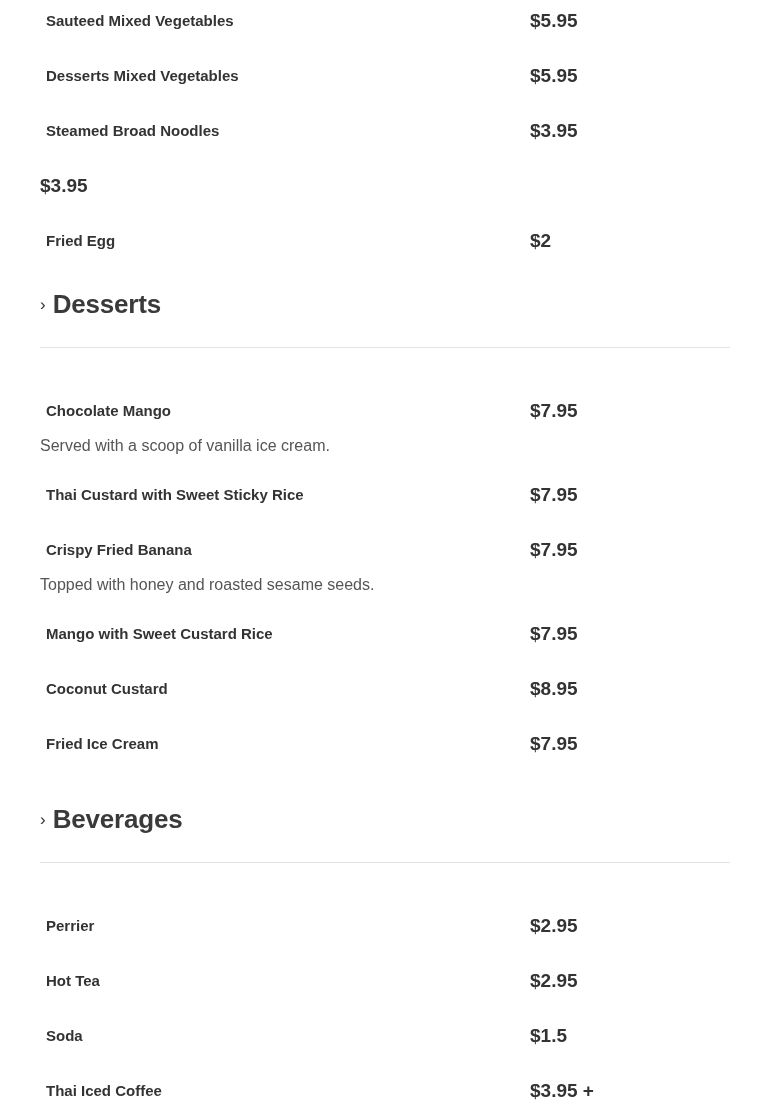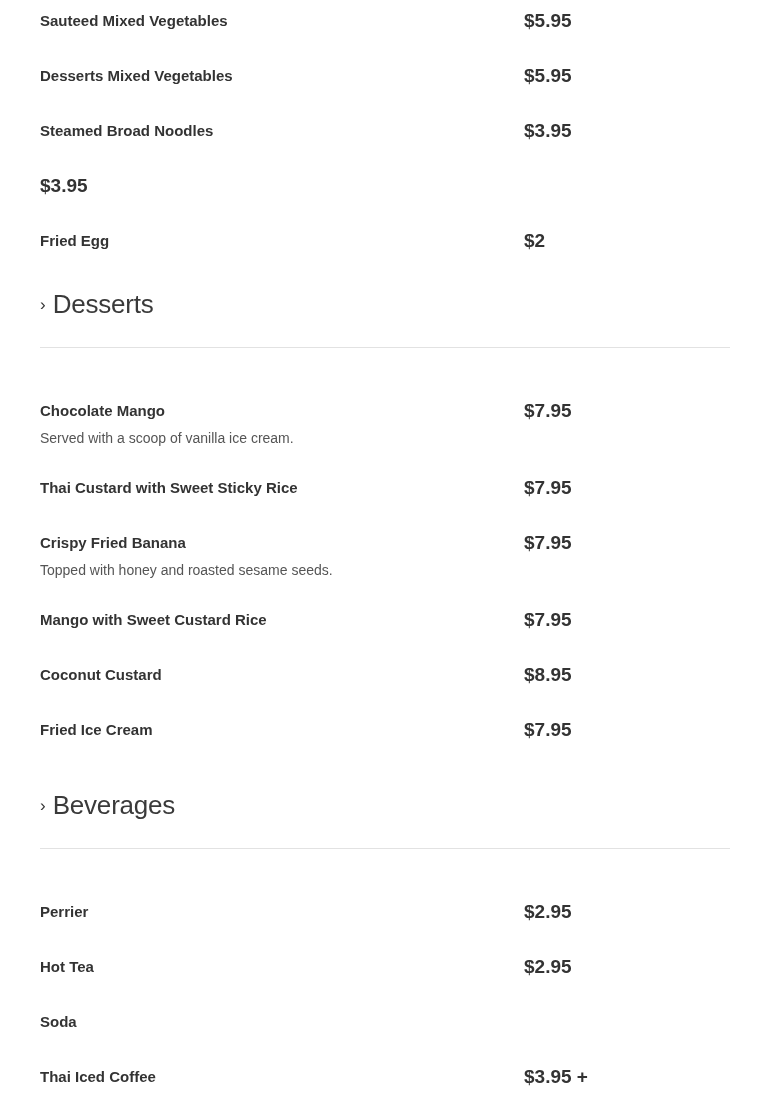--- a/index.html
+++ b/index.html
@@ -35,34 +35,35 @@
     display: flex;
     align-items: flex-start;
   }
   .item-name {
     font-size: 15px;
     font-weight: bold;
     color: #333333;
     line-height: 20px;
     flex: 0 0 484px;
     max-width: 484px;
+    margin-left: 6px;
   }
   .item-price {
     font-size: 19px;
     font-weight: bold;
     color: #333333;
     line-height: 20px;
     flex: 1 1 auto;
   }
   .item-desc {
-    font-size: 14px;
+    font-size: 16px;
     font-weight: normal;
     color: #555555;
     line-height: 17px;
-    margin-top: 9px;
+    margin-top: 16px;
   }
   .row-gap-plain { height: 35px; }
   .row-gap-desc  { height: 31px; }
 
   
   .section-head {
     padding: 0 40px;
     box-sizing: border-box;
     display: flex;
     align-items: center;
@@ -70,21 +71,21 @@
   .section-head .chev {
     color: #333333;
     font-size: 17px;
     line-height: 1;
     margin-right: 7px;
     display: inline-block;
     transform: translateY(0px);
   }
   .section-title {
     font-size: 26px;
-    font-weight: normal;
+    font-weight: bold;
     color: #3a3a3a;
     line-height: 30px;
     letter-spacing: -0.2px;
   }
   .divider {
     height: 1px;
     background: #e2e2e2;
     margin: 0 40px;
   }
 </style>
@@ -205,20 +206,21 @@
       <li class="menu-item">
         <div class="item-line">
           <div class="item-name">Hot Tea</div>
           <div class="item-price">$2.95</div>
         </div>
       </li>
       <div class="row-gap-plain"></div>
       <li class="menu-item">
         <div class="item-line">
           <div class="item-name">Soda</div>
+          <div class="item-price">$1.5</div>
         </div>
       </li>
       <div class="row-gap-plain"></div>
       <li class="menu-item">
         <div class="item-line">
           <div class="item-name">Thai Iced Coffee</div>
           <div class="item-price">$3.95 +</div>
         </div>
       </li>
     </ul>

